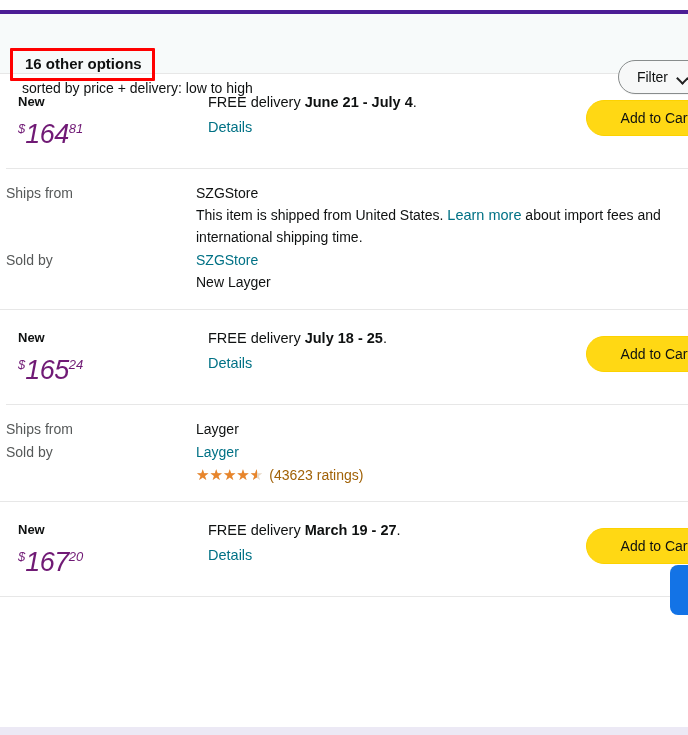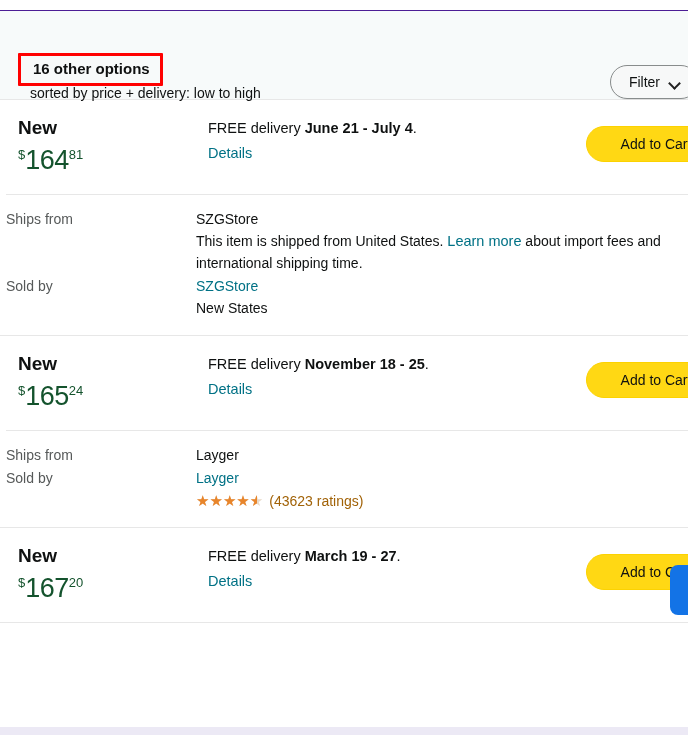--- a/index.html
+++ b/index.html
@@ -20,25 +20,25 @@
     position: relative;
     width: 688px;
     height: 735px;
     overflow: hidden;
   }
 
   
   .offers-header {
     position: relative;
     background: #f7fafa;
-    border-top: 1px solid #4c1d95;
+    border-top: 4px solid #4c1d95;
     border-bottom: 1px solid #e7e7e7;
-    height: 90px;
+    height: 64px;
     box-sizing: border-box;
-    padding: 12px;
+    padding: 4px;
   }
   .header-inner {
     position: relative;
     height: 100%;
   }
   .header-title-wrap {
     position: absolute;
     left: 6px;
     top: 30px;
     border: 3px solid #ff0000;
@@ -109,30 +109,31 @@
     min-height: 74px;
     box-sizing: border-box;
   }
   .col-price {
     width: 208px;
     flex: 0 0 208px;
     padding-left: 18px;
     box-sizing: border-box;
   }
   .condition {
-    font-size: 19px;
+    font-size: 13px;
     font-weight: bold;
     color: #0f1111;
     line-height: 20px;
     margin-bottom: 3px;
   }
   .price {
-    color: #14532d;
+    color: #701a75;
     line-height: 28px;
     white-space: nowrap;
+    font-style: italic;
   }
   .price .sym {
     font-size: 13px;
     vertical-align: 10px;
     letter-spacing: 0;
   }
   .price .whole {
     font-size: 27px;
     letter-spacing: -0.5px;
   }
@@ -341,39 +342,39 @@
         <div class="detail-label">Ships from</div>
         <div class="detail-value">
           <span>SZGStore</span>
           <span class="sub"><span>This item is shipped from United States. </span><span class="link">Learn more</span><span> about import fees and international shipping time.</span></span>
         </div>
       </div>
       <div class="detail-row">
         <div class="detail-label">Sold by</div>
         <div class="detail-value">
           <span class="seller-link">SZGStore</span>
-          <span class="new-seller" style="display:block">New States</span>
+          <span class="new-seller" style="display:block">New Layger</span>
         </div>
       </div>
     </div>
   </div>
 
   <div class="offer">
     <div class="offer-main">
 
       <div class="col-price">
         <div class="condition">New</div>
         <div class="price">
           <span class="sym">$</span><span class="whole">165</span><span class="frac">24</span>
         </div>
       </div>
 
       <div class="col-delivery">
         <div class="delivery-line">
-          <span>FREE delivery </span><b>November 18 - 25</b><span>.</span>
+          <span>FREE delivery </span><b>July 18 - 25</b><span>.</span>
         </div>
         <div class="details-row">
           <span class="link">Details</span>
         </div>
       </div>
 
       <div class="col-cart">
         <div class="add-cart-btn">Add to Cart</div>
       </div>
 

